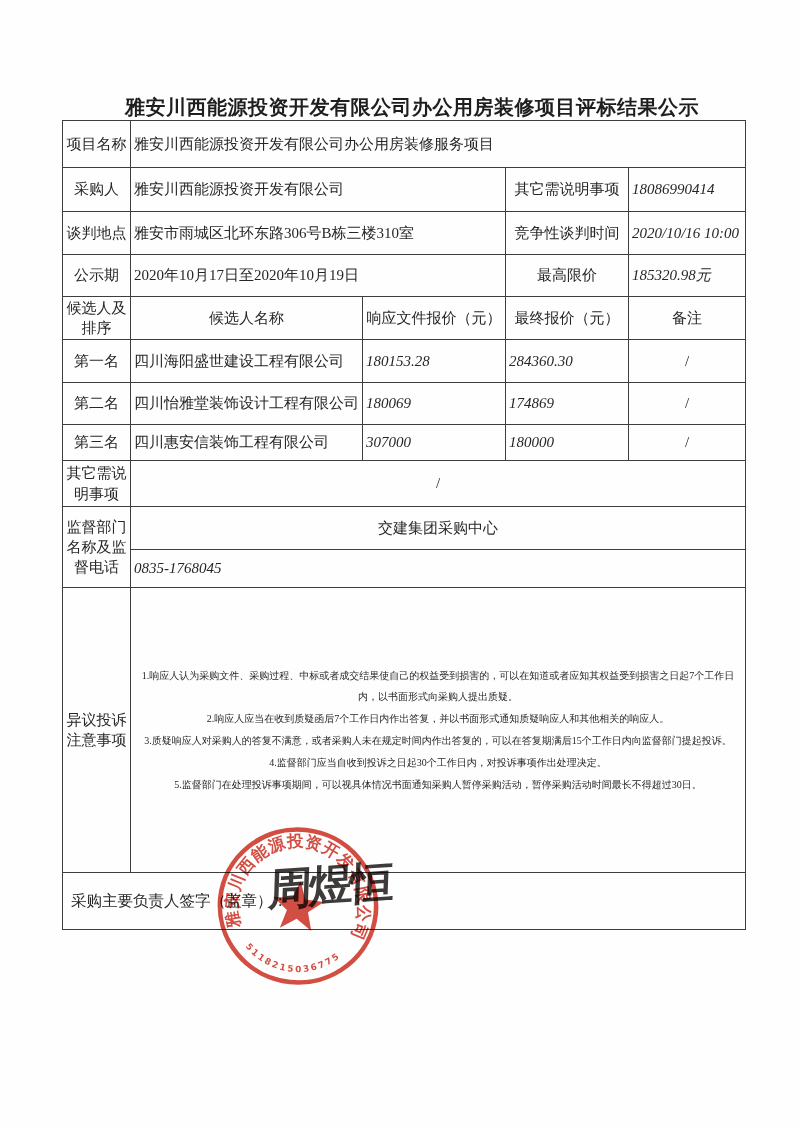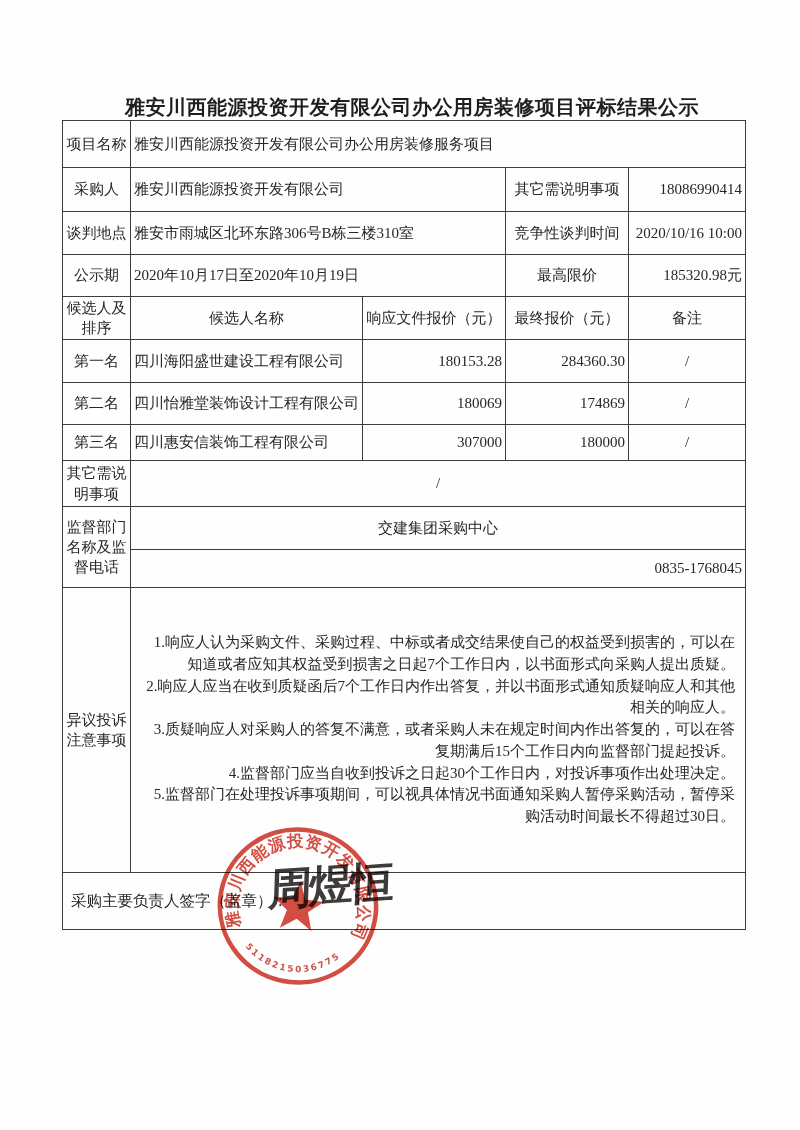--- a/index.html
+++ b/index.html
@@ -30,23 +30,23 @@
     border:1.6px solid #3d3d3d;
     vertical-align:middle;
     padding:0 3px;
     line-height:1.35;
     color:#262626;
     margin-top:40px;
   }
   td.lab{text-align:center;padding:0 2px;}
   td.val{text-align:left;padding-left:7px;}
   td.ctr{text-align:center;}
-  td.num{text-align:right;font-family:"Liberation Serif","DejaVu Serif",serif;}
+  td.num{text-align:left;font-family:"Liberation Serif","DejaVu Serif",serif;font-style:italic;}
   .notice-cell{padding:6px 10px !important;}
-  .notice-item{font-size:15px;line-height:21.8px;text-align:right;}
+  .notice-item{font-size:10px;line-height:21.8px;text-align:center;}
   .sig-cell{text-align:left;padding-left:8px !important;font-size:15.5px;}
   
   .stamp{
     position:absolute;left:214px;top:822px;width:168px;height:168px;
     transform:rotate(6deg);
     mix-blend-mode:multiply;
     opacity:0.9;
     pointer-events:none;
   }
   .stamp svg{width:100%;height:100%;}

